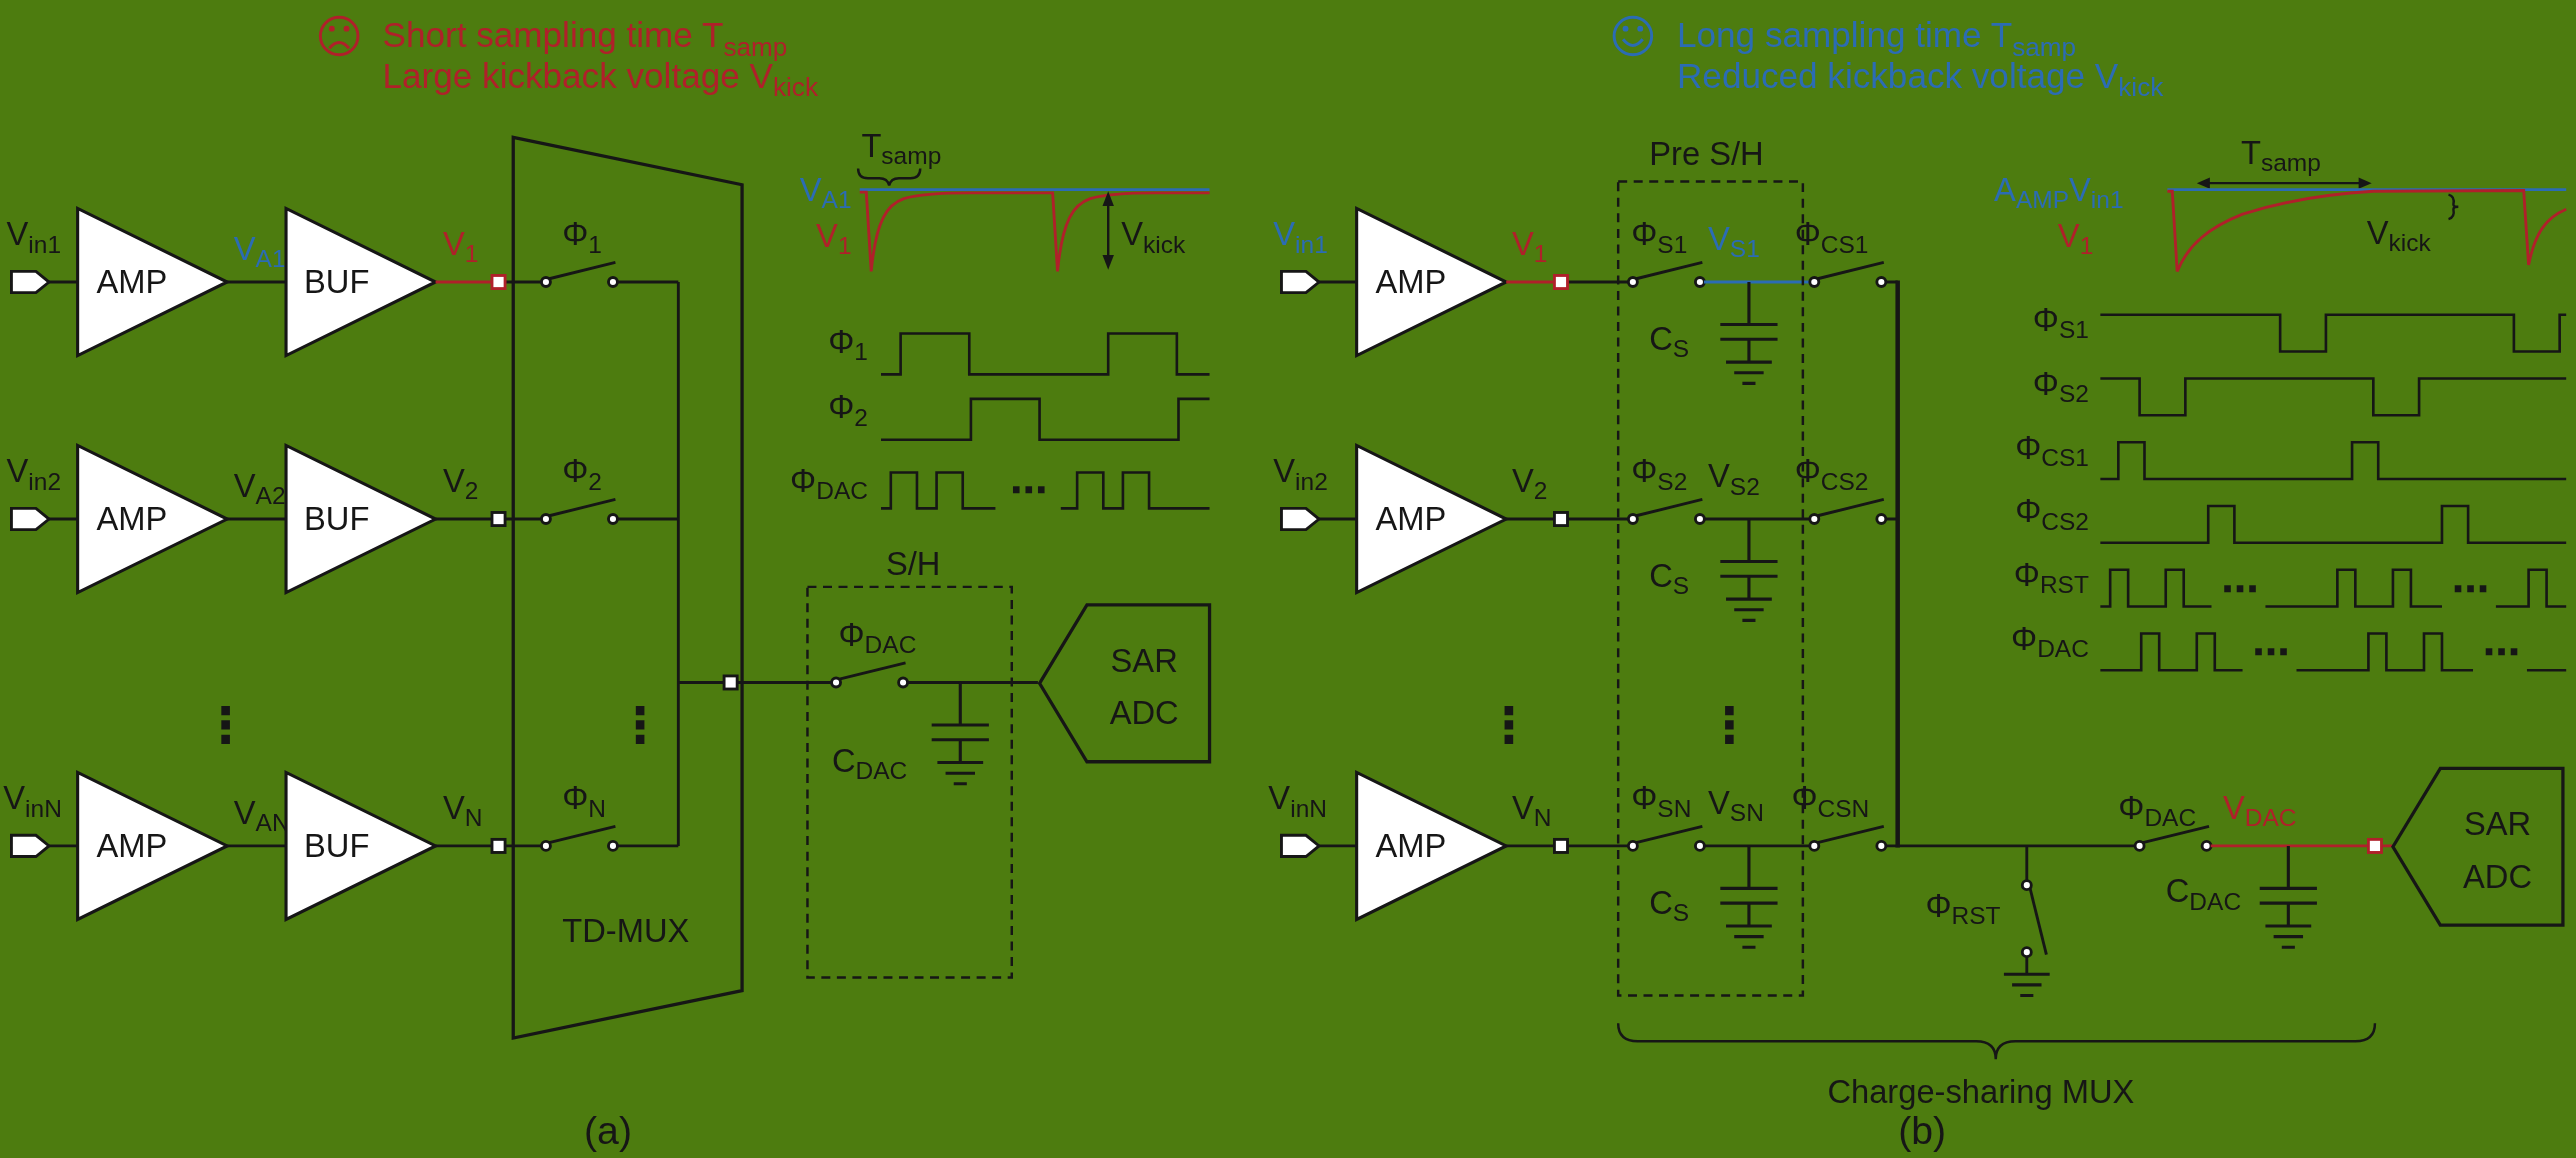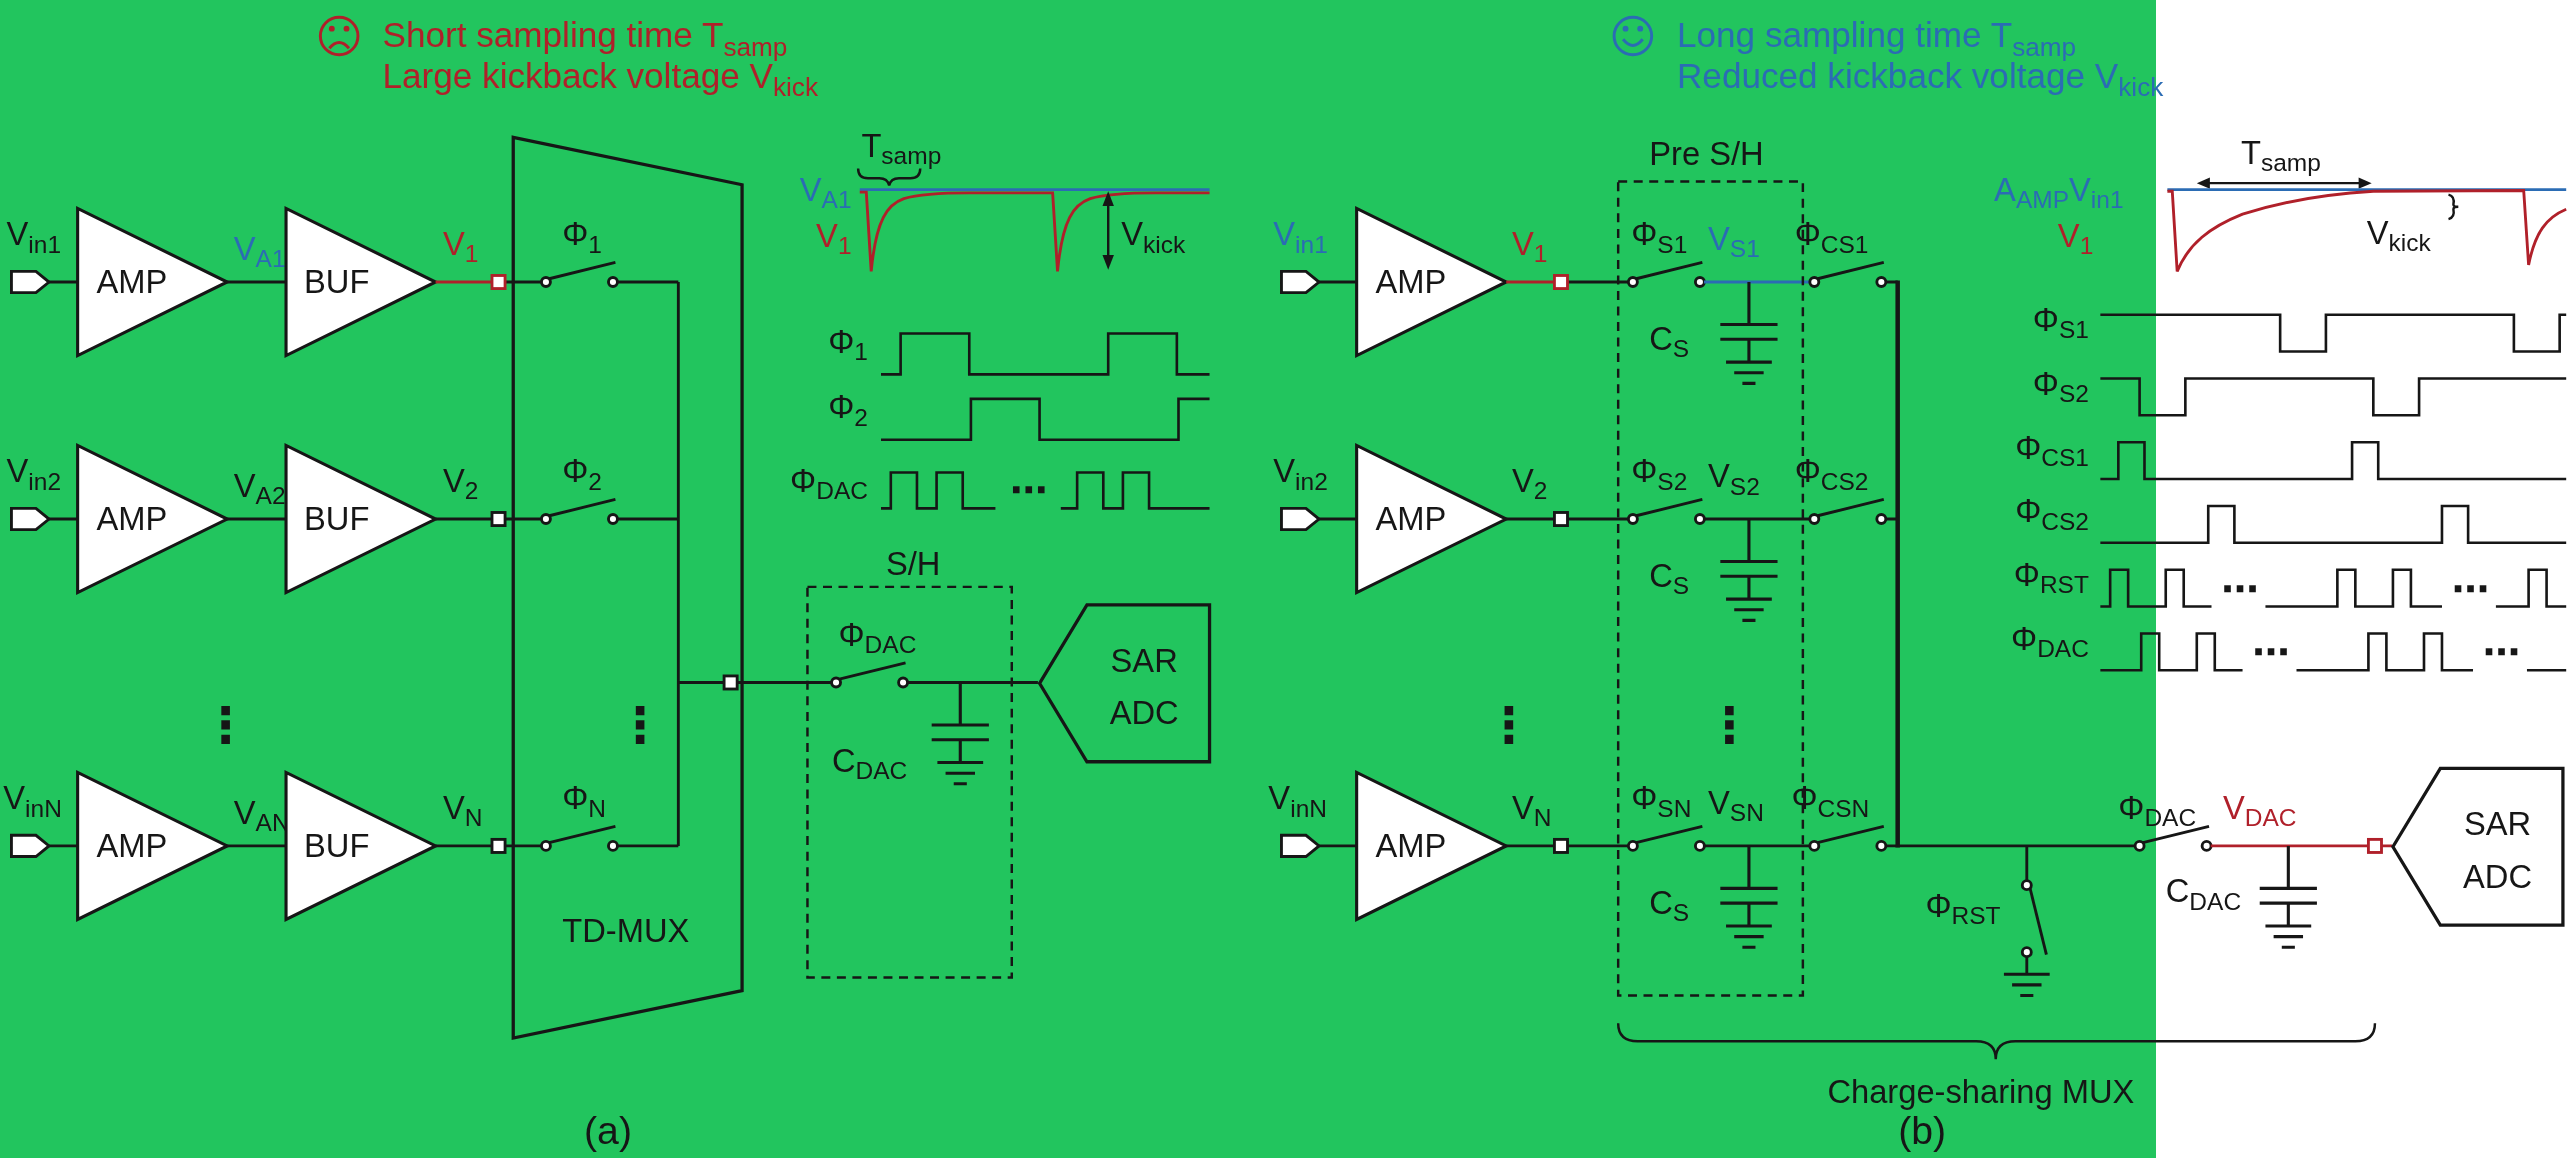--- a/index.html
+++ b/index.html
@@ -1,16 +1,16 @@
 <!DOCTYPE html>
 <html style="font-size:13px"><head>
 <meta charset="utf-8">
 <style>
   html,body{margin:0;padding:0;background:#ffffff;}
-  .stage{width:2156px;height:1159px;background:#22c55e;}
+  .stage{width:2576px;height:1159px;background:#4d7c0f;}
   svg{display:block;color:#161616;}
   text{font-family:"Liberation Sans","DejaVu Sans",sans-serif;font-size:40px;fill:#161616;}
   .sub{font-size:30px;}
   .hdr{font-size:43px;}
   .hdr .sub{font-size:32px;}
   .cap{font-size:48px;}
   .blue-t{fill:#2b6cb4;}
   .red-t{fill:#b0202a;}
   .w{stroke:#161616;stroke-width:3.5;fill:none;}
   .wr{stroke:#b0202a;stroke-width:3.5;fill:none;}

